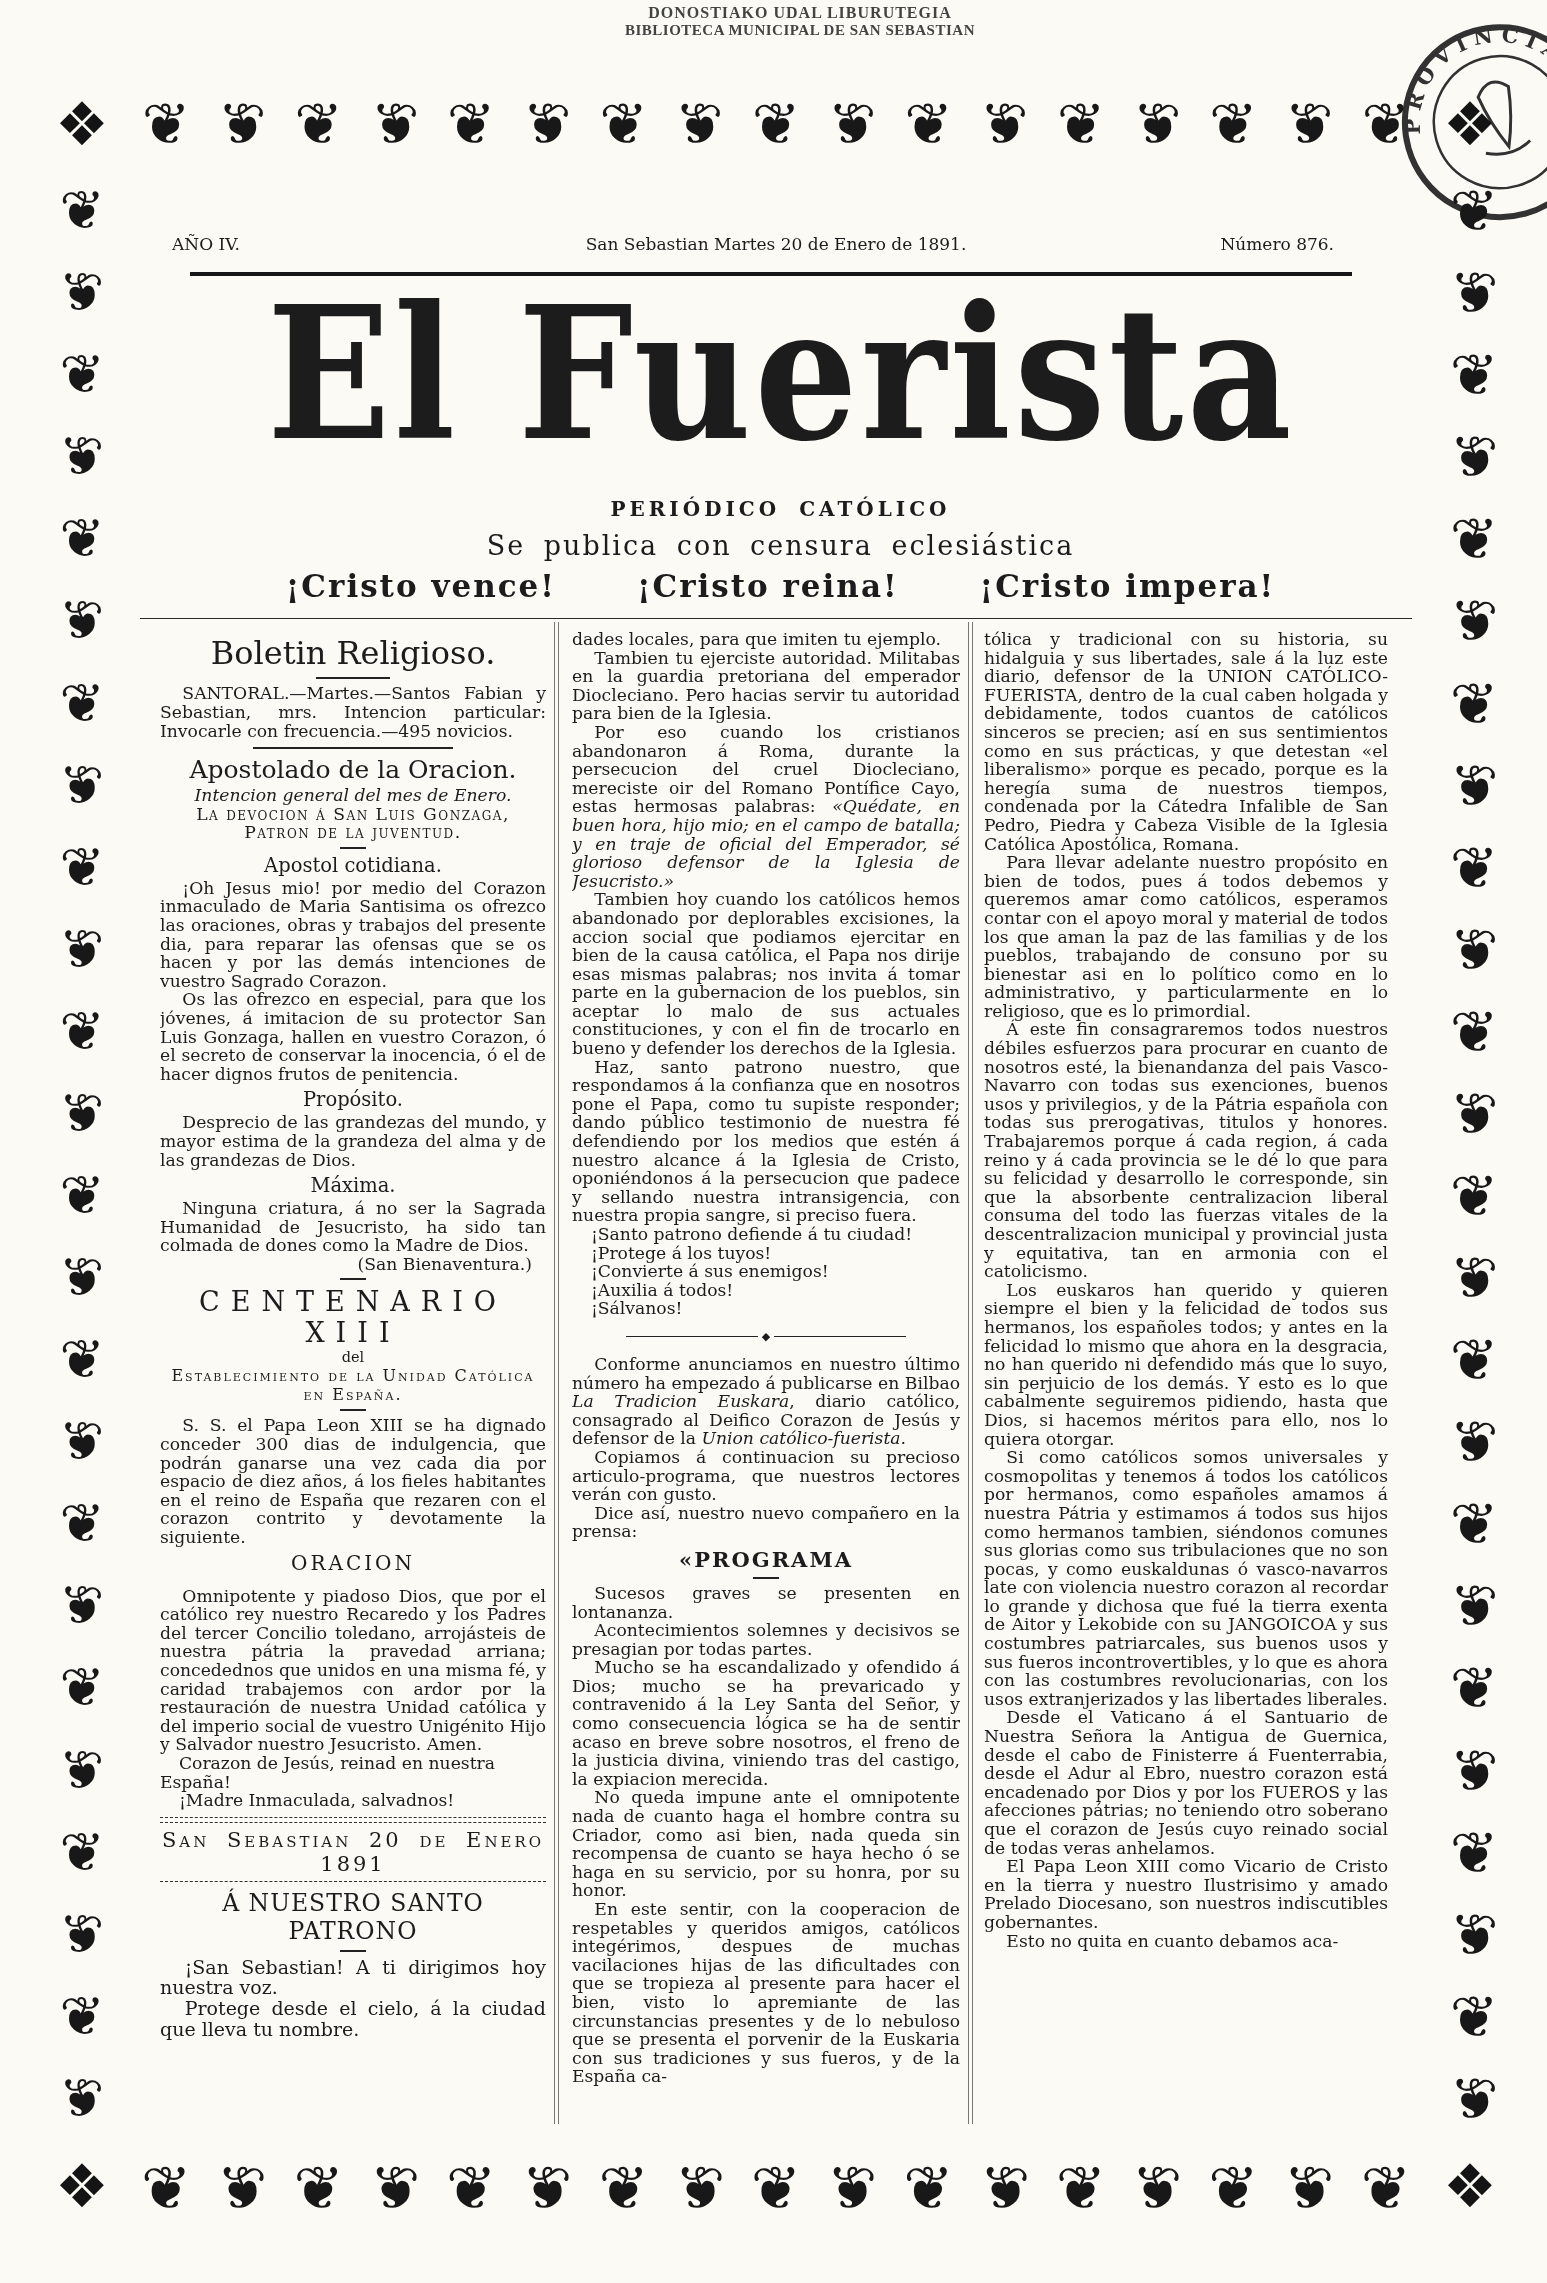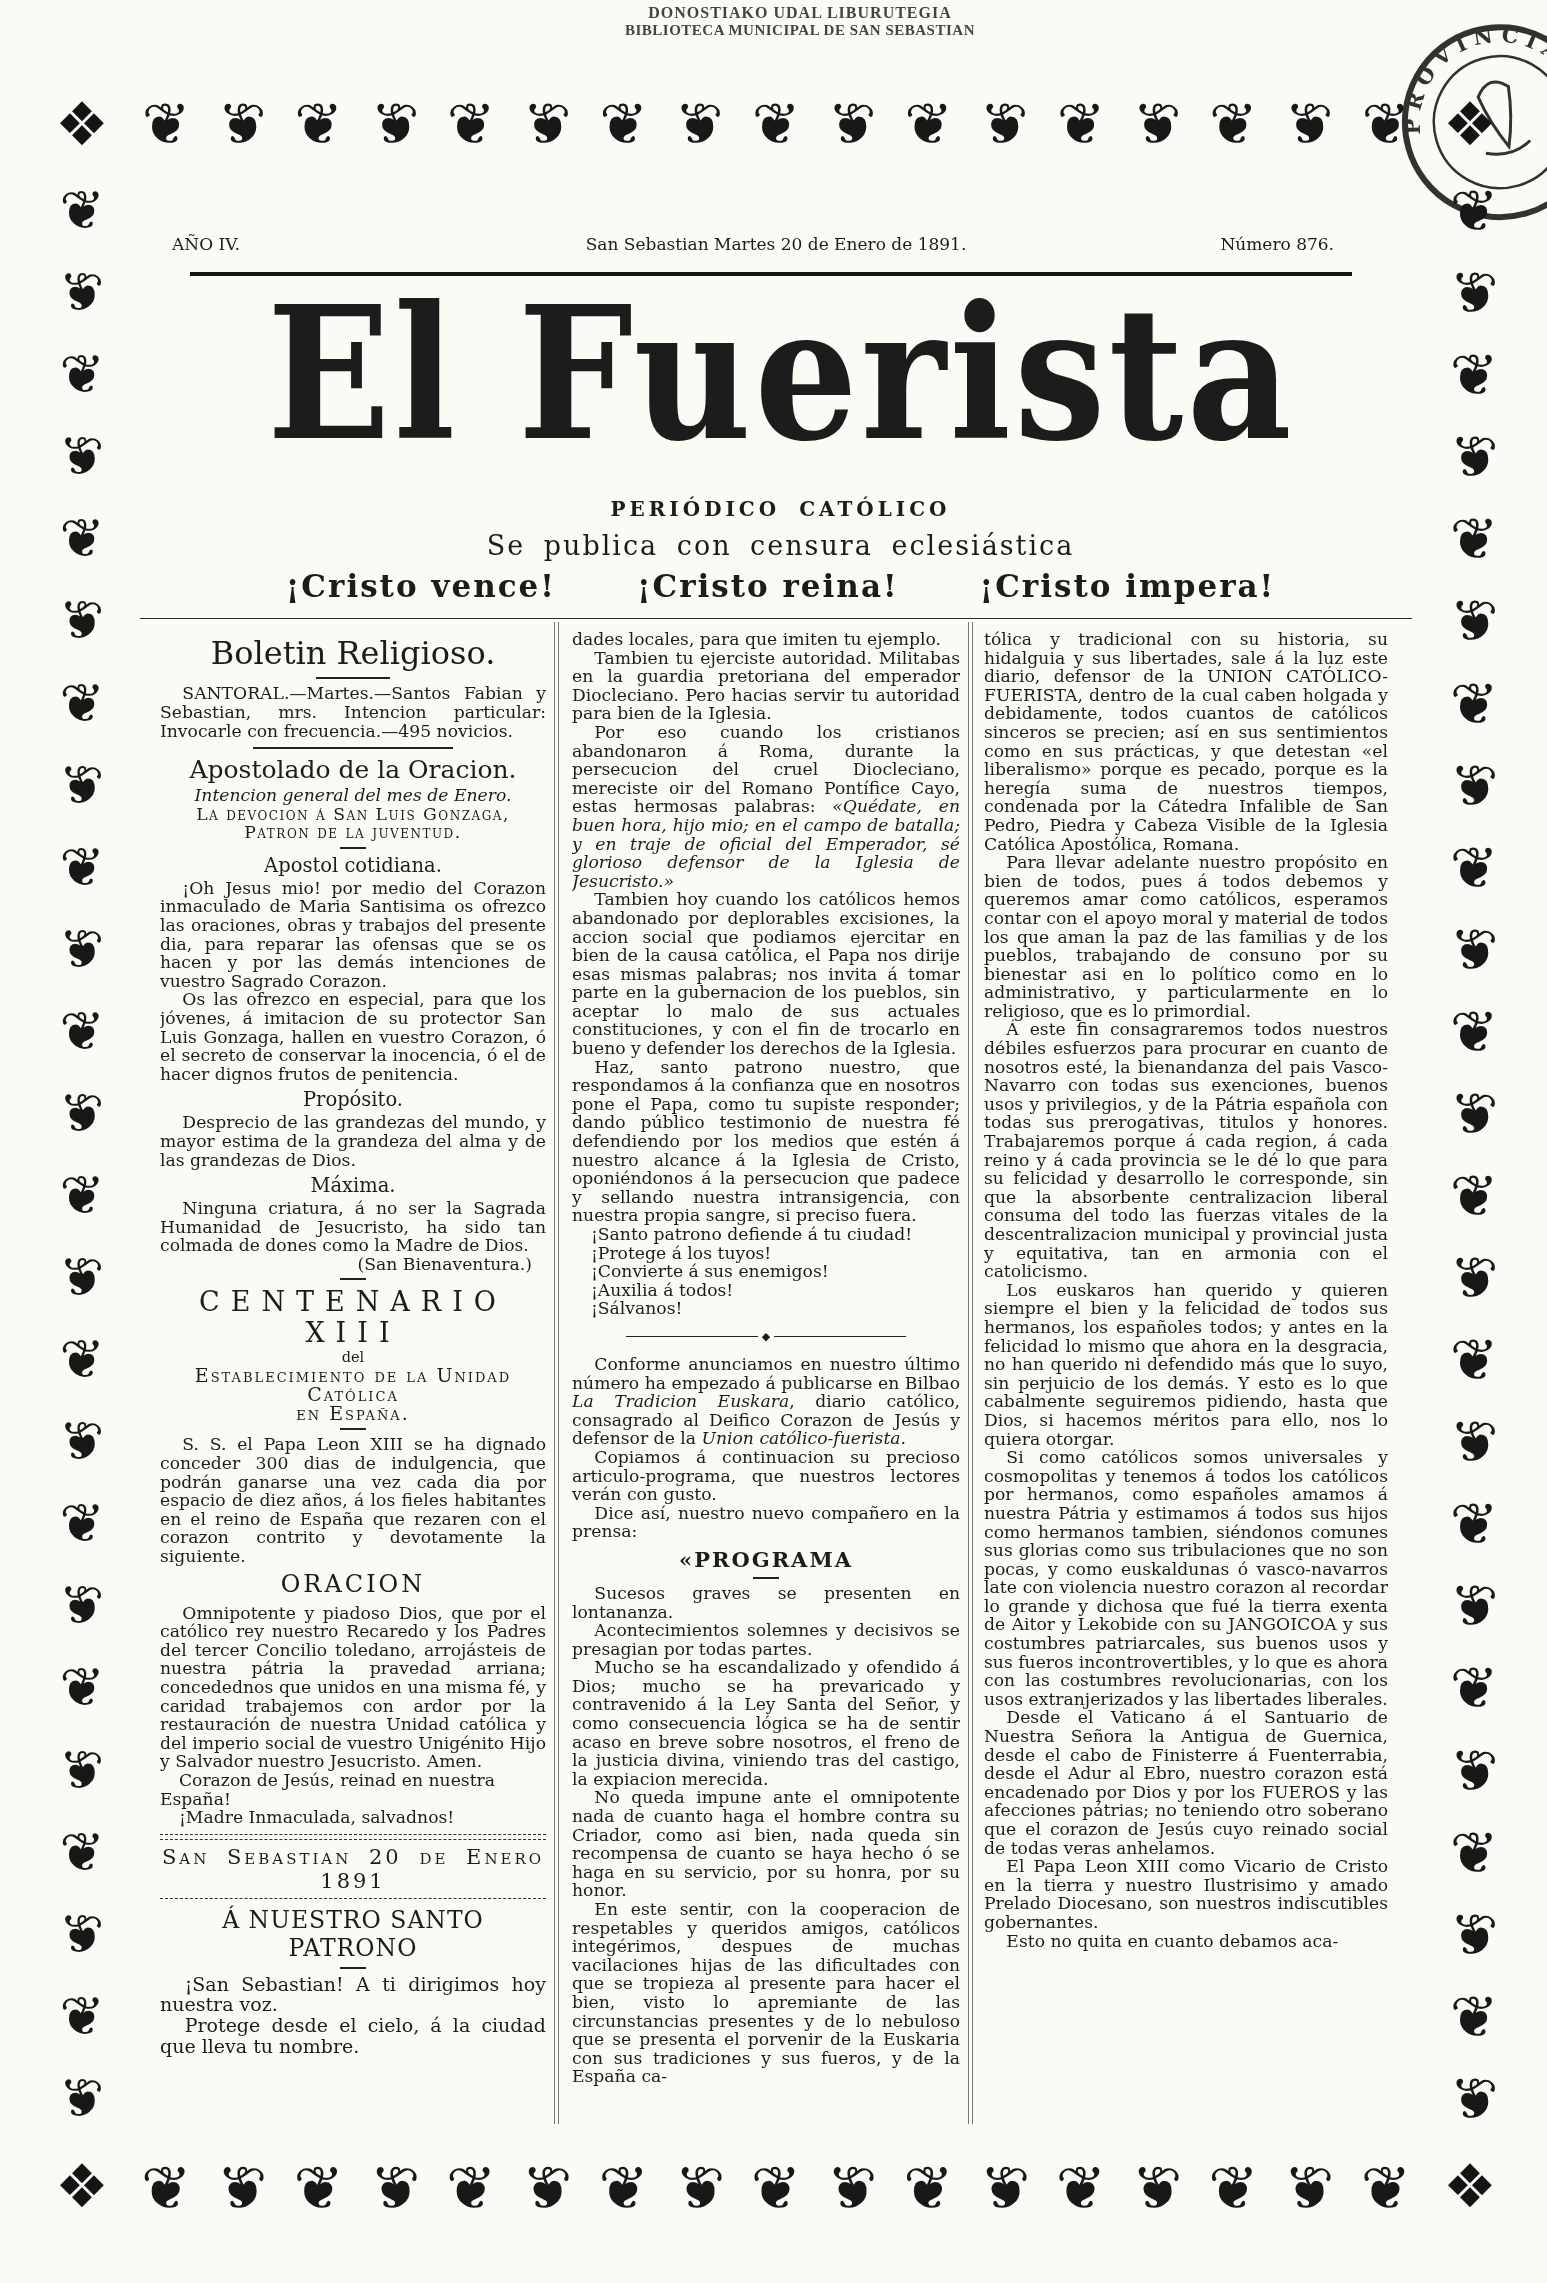--- a/index.html
+++ b/index.html
@@ -64,22 +64,22 @@
 
   h2,h3,h4{margin:0;text-align:center;font-weight:normal;}
   .h-boletin{font-size:32px;margin:4px 0 2px;}
   .h-apostolado{font-size:25px;margin:6px 0 2px;}
   .intencion{font-style:italic;text-align:center !important;font-size:19px;text-indent:0 !important;margin:2px 0;}
   .devocion{font-variant:small-caps;text-align:center !important;text-indent:0 !important;
             font-size:18px;letter-spacing:1.5px;line-height:19px;}
   .h-sub{font-size:19.5px;margin:5px 0 2px;}
   .h-centenario{font-size:27px;letter-spacing:11px;margin:6px 0 0;}
   .cent-del{text-align:center;font-size:14.5px;margin:1px 0;}
-  .cent-sub{text-align:center;font-variant:small-caps;font-size:19px;letter-spacing:2px;line-height:19px;}
-  .h-oracion{font-size:24px;letter-spacing:3px;margin:4px 0 6px;}
+  .cent-sub{text-align:center;font-variant:small-caps;font-size:16px;letter-spacing:2px;line-height:19px;}
+  .h-oracion{font-size:20px;letter-spacing:3px;margin:4px 0 12px;}
   .h-patrono{font-size:23.5px;letter-spacing:1px;margin:4px 0 1px;font-weight:normal;}
   .prog-title{text-align:center;font-size:21px;font-weight:bold;letter-spacing:2px;margin:6px 0 0;}
 
   .divider-short{width:74px;border-top:2px solid #222;margin:5px auto;}
   .divider-mid{width:200px;border-top:2px solid #222;margin:6px auto;}
   .dash{width:26px;border-top:2px solid #222;margin:5px auto;}
   .rule-double{height:4px;border-top:1px dashed #2e2e2e;border-bottom:1px dashed #2e2e2e;margin:7px 0 5px;}
   .rule-single{border-top:1px dashed #2e2e2e;margin:5px 0 7px;}
   .ss-head{text-align:center;font-variant:small-caps;font-size:21px;letter-spacing:3px;word-spacing:8px;}
   .divider-diamond{display:flex;align-items:center;width:72%;margin:13px auto;gap:4px;}

